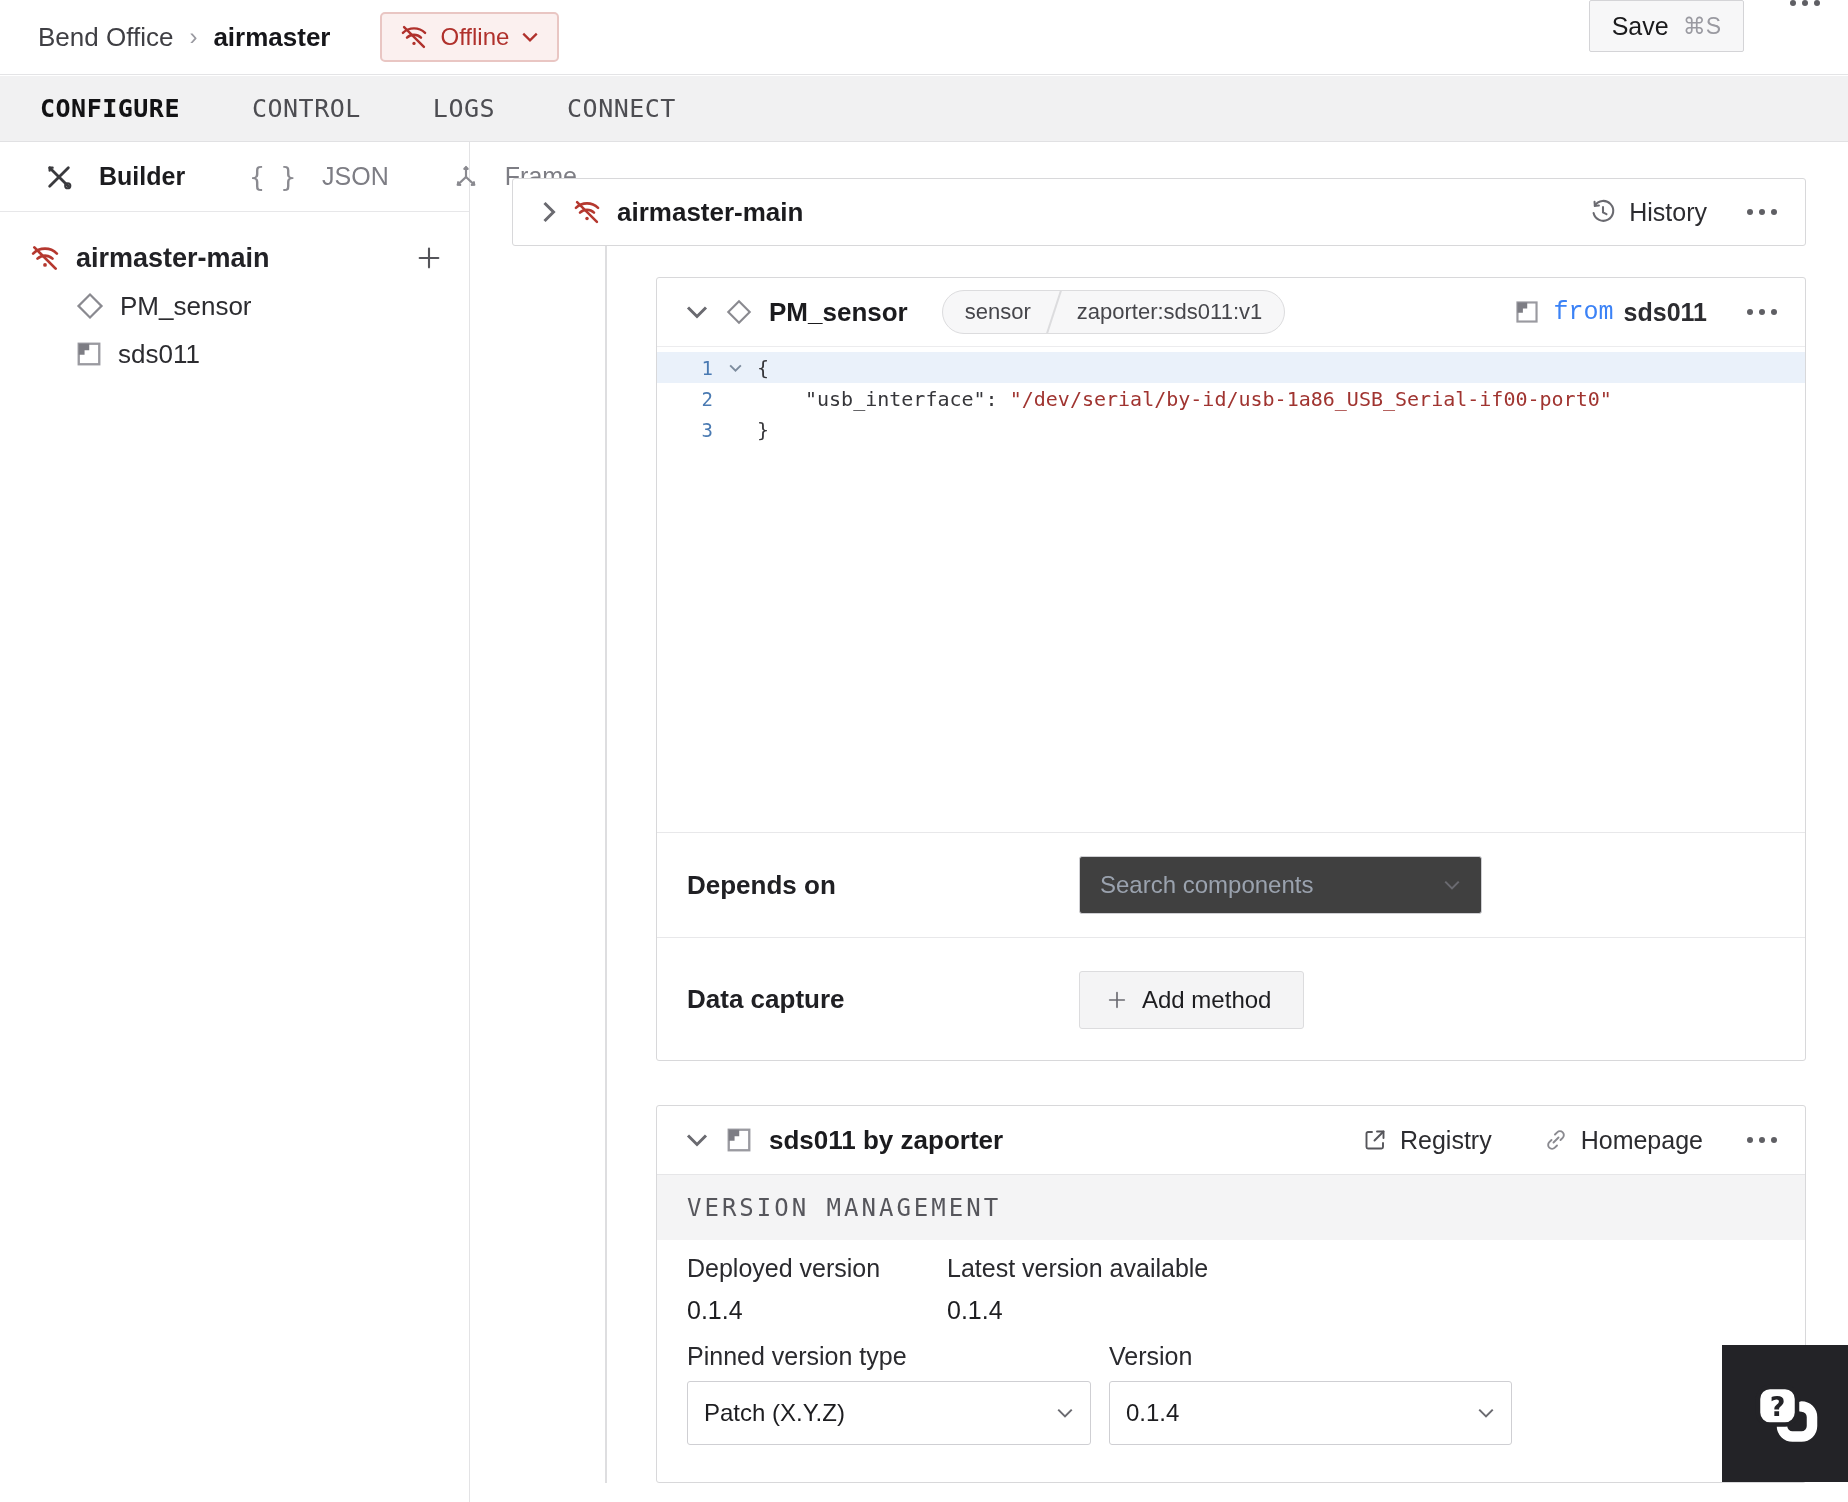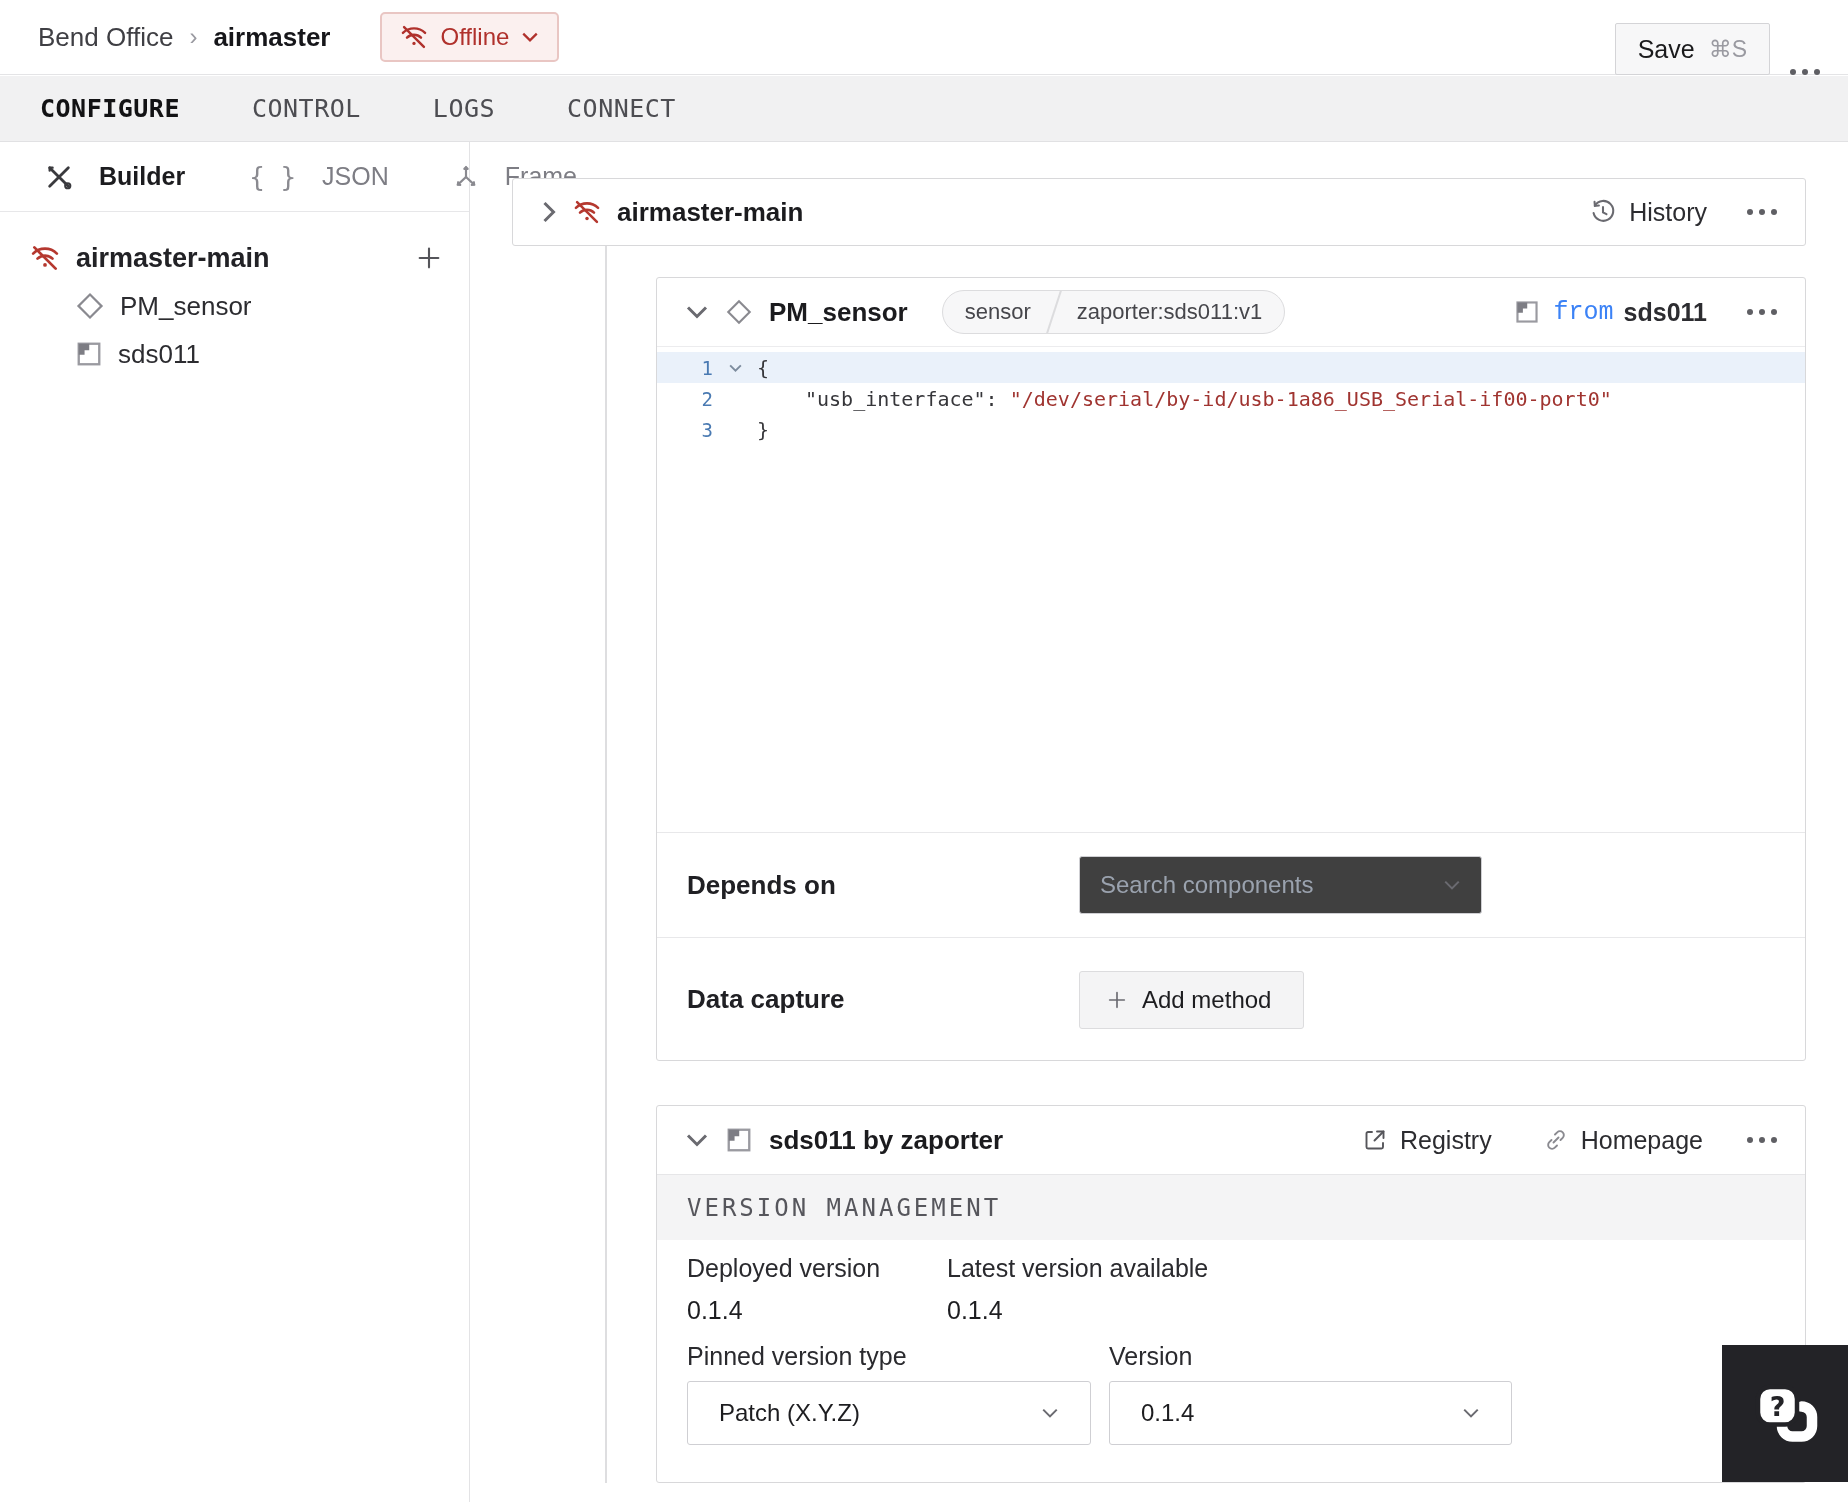--- a/index.html
+++ b/index.html
@@ -9,21 +9,21 @@
   
   .top-header { position:absolute; left:0; top:0; width:1848px; height:75px; background:#fff;
     border-bottom:1px solid #e4e4e6; display:flex; align-items:center; }
   .breadcrumb { display:flex; align-items:center; gap:16px; margin-left:38px; font-size:26px; }
   .crumb-org { color:#3f3f44; }
   .crumb-sep { color:#9a9aa1; font-size:24px; }
   .crumb-machine { color:#16161a; font-weight:700; }
   .status-badge { display:flex; align-items:center; gap:12px; margin-left:50px;
     background:#fbf0ef; border:2px solid #e9c6c3; border-radius:5px; height:50px; padding:8px 18px;
     color:#b0312c; font-size:24px; cursor:pointer; }
-  .hdr-right { position:absolute; right:28px; top:0; height:75px; display:flex; align-items:flex-end; gap:20px; }
+  .hdr-right { position:absolute; right:28px; top:0; height:75px; display:flex; align-items:flex-start; gap:46px; }
   .save-btn { display:flex; align-items:center; gap:14px; background:#f7f7f8; border:1px solid #d4d4d7;
     border-radius:2px; height:52px; padding:0 22px; cursor:pointer; }
   .save-label { font-size:25px; color:#1a1a1c; }
   .save-shortcut { font-size:23px; color:#9a9aa1; }
 
   
   .tab-bar { position:absolute; left:0; top:76px; width:1848px; height:66px; background:#f1f1f2;
     border-bottom:1px solid #e1e1e3; display:flex; align-items:center; gap:72px; padding-left:40px;
     font-family:"DejaVu Sans Mono", monospace; font-size:25px; }
   .tab { color:#4d4d52; cursor:pointer; letter-spacing:0.5px;text-align:right; }
@@ -77,21 +77,21 @@
   .ghost-btn { position:absolute; left:422px; display:flex; align-items:center; gap:14px;
     background:#f4f4f5; border:1px solid #dcdcde; border-radius:3px; padding:0 26px; cursor:pointer;
     font-size:24px; color:#1d1d20; }
 
   .section-strip { height:66px; background:#f4f4f5; border-top:1px solid #e6e6e8; display:flex; align-items:center;
     font-family:"DejaVu Sans Mono", monospace; font-size:24px; letter-spacing:3px; color:#56565c; padding-left:30px; }
   .vm-content { position:relative; height:242px; }
   .vm-label { position:absolute; font-size:25px; color:#2a2a2e; }
   .vm-value { position:absolute; font-size:25px; color:#1d1d20; }
   .vm-select { position:absolute; top:141px; height:64px; display:flex; align-items:center; justify-content:space-between;
-    border:1px solid #cfcfd3; border-radius:3px; background:#fff; padding:0 31px; cursor:pointer; font-size:24px; color:#1d1d20; }
+    border:1px solid #cfcfd3; border-radius:3px; background:#fff; padding:0 16px; cursor:pointer; font-size:24px; color:#1d1d20; }
 
   .help-fab { position:absolute; left:1722px; top:1345px; width:126px; height:137px; background:#232327;
     display:flex; align-items:center; justify-content:center; cursor:pointer; }
 
   .dots { display:flex; gap:6px; cursor:pointer; align-items:center; }
   .dots i { width:6px; height:6px; border-radius:50%; background:#5f5f64; display:block; }
 </style>
 </head>
 <body>
 

